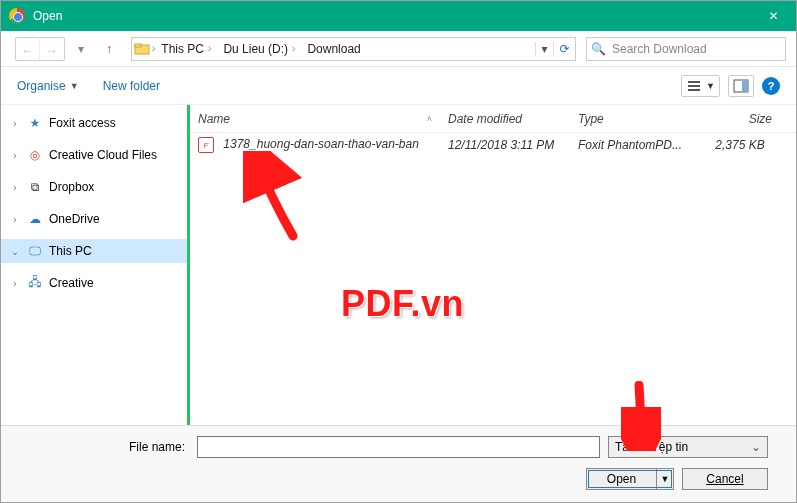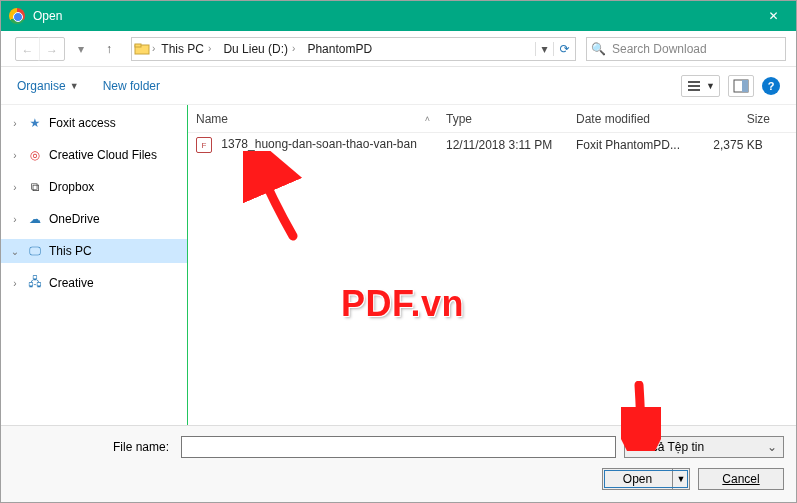--- a/index.html
+++ b/index.html
@@ -32,33 +32,33 @@
 .viewbtn { border:1px solid #ccc; height:22px; padding:0 4px; display:flex; align-items:center; gap:4px; color:#333; border-radius:2px;}
 .helpicon { width:18px; height:18px; border-radius:50%; background:#0b79d0; color:#fff; display:flex; align-items:center; justify-content:center; font-weight:bold; font-size:11px;}
 
 .mainarea { display:flex; height: 320px; }
 .sidebar { width: 186px; padding:6px 0; overflow:hidden; }
 .sidebar .item { display:flex; align-items:center; gap:6px; padding: 4px 8px; height:24px; }
 .sidebar .expander { width:12px; color:#777; font-size:10px; display:flex; justify-content:center;}
 .sidebar .icn { width:16px; height:16px; display:flex; align-items:center; justify-content:center; }
 .sidebar .item.selected { background:#cde8ff; }
 
-.filelist { flex:1; position:relative; border-left:1px solid #22c55e; }
+.filelist { flex:1; position:relative; border-left:3px solid #22c55e;font-style:italic; }
 .colheaders { display:flex; height:28px; align-items:center; border-bottom:1px solid #eee; color:#444; }
 .colheaders .col { padding:0 8px; display:flex; align-items:center; gap:6px;}
 .col-name { width:250px; }
 .col-date { width:130px; }
 .col-type { width:130px; }
 .col-size { width:80px; text-align:left; justify-content:flex-end;}
 .filerow { display:flex; height:24px; align-items:center; color:#333;}
 .filerow .col { padding:0 8px; }
 .filerow .col-size { text-align:center; }
 .fileicon { width:16px; height:16px; border:1px solid #b44; display:inline-flex; align-items:center; justify-content:center; font-size:8px; color:#b44; margin-right:6px; border-radius:2px;}
 
-.bottombar { position:absolute; left:0; right:0; bottom:0; border-top:1px solid #ddd; background:#f8f8f8; padding:10px 12px 12px; display:flex; flex-direction:column; gap:10px;}
+.bottombar { position:absolute; left:0; right:0; bottom:0; border-top:1px solid #ddd; background:#f8f8f8; padding:10px 28px 12px; display:flex; flex-direction:column; gap:10px;}
 .fnrow { display:flex; align-items:center; gap:8px; }
 .fnrow label { width:160px; text-align:right; padding-right:4px;}
 .fnrow input { flex:1; height:22px; border:1px solid #777; padding:0 4px; background:#fff;}
 .combo { width:160px; height:22px; border:1px solid #888; background:#efefef; display:flex; align-items:center; padding:0 6px; }
 .combo .cd { margin-left:auto; color:#555;}
 .btnrow { display:flex; justify-content:flex-end; gap:8px; }
 .winbtn { height:22px; border:1px solid #888; background:#efefef; display:flex; align-items:center; justify-content:center; }
 .winbtn.split { width:88px;}
 .winbtn.split .mainpart { flex:1; display:flex; align-items:center; justify-content:center; border-right:1px solid #888; height:100%;}
 .winbtn.split .droppart { width:16px; display:flex; align-items:center; justify-content:center;}
@@ -101,21 +101,21 @@
     <span class="chev">›</span>
     <span class="crumb">
         <span>This PC</span>
         <span class="chev">›</span>
       </span>
     <span class="crumb">
         <span>Du Lieu (D:)</span>
         <span class="chev">›</span>
       </span>
     <span class="crumb">
-        <span>PhantomPD</span>
+        <span>Download</span>
       </span>
     <span class="end"></span>
     <div class="drop">▾</div>
     <div class="refresh" style="border-left:1px solid #ddd;color:#2a7ab8">⟳</div>
   </div>
 
   <div class="searchbox">
     <span>🔍</span>
     <span style="color:#888">Search Download</span>
   </div>
@@ -186,25 +186,25 @@
       <span>Creative</span>
     </div>
   </div>
 
   <div class="filelist">
     <div class="colheaders">
       <div class="col col-name">
         <span>Name</span>
         <span style="margin-left:auto;color:#888;font-size:9px">˄</span>
       </div>
+      <div class="col col-date">
+          <span>Date modified</span>
+        </div>
       <div class="col col-type">
           <span>Type</span>
-        </div>
-      <div class="col col-date">
-          <span>Date modified</span>
         </div>
       <div class="col col-size">
           <span>Size</span>
         </div>
     </div>
     <div class="filerow">
       <div class="col col-name">
         <span class="fileicon">F</span>
         <span>1378_huong-dan-soan-thao-van-ban</span>
       </div>

